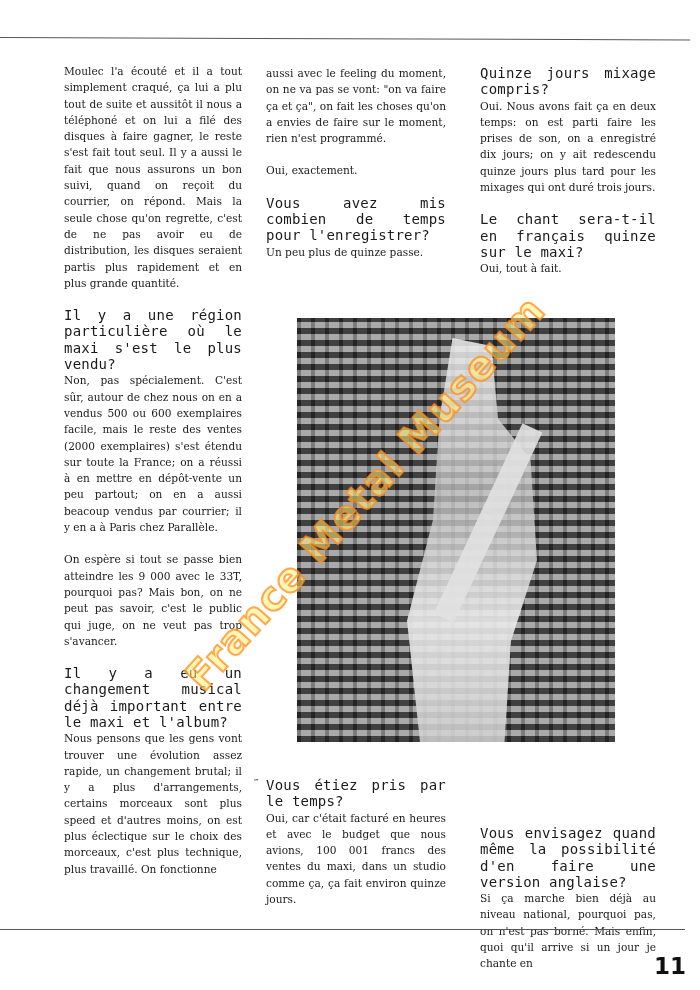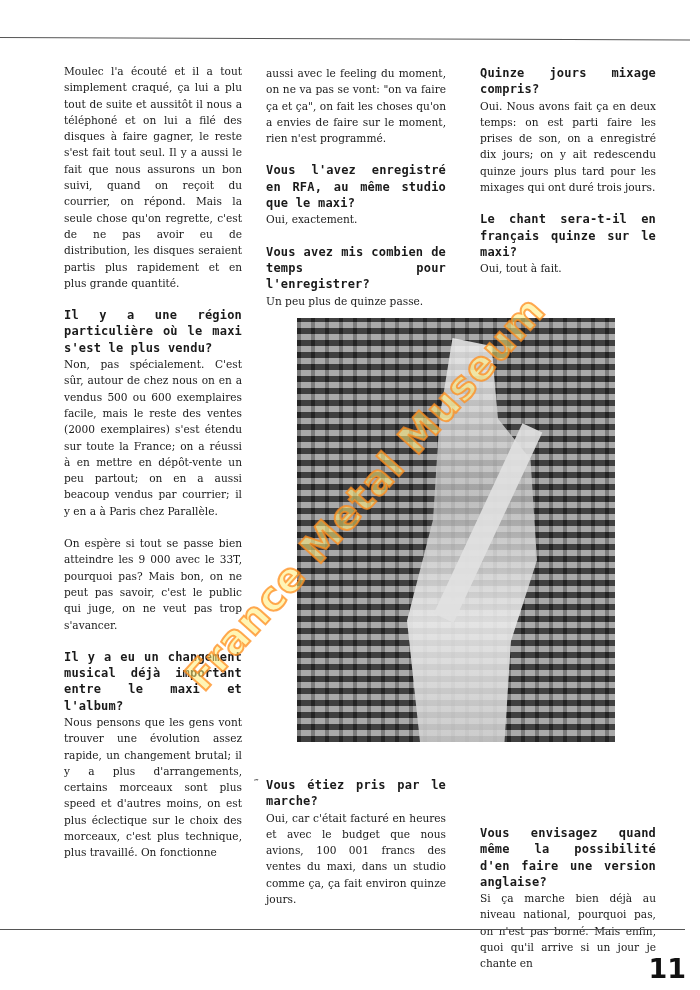--- a/index.html
+++ b/index.html
@@ -24,22 +24,22 @@
     .rule.bottom { left: 0; top: 929px; width: 685px; }
     .col {
       position: absolute;
       font-size: 10.6px;
       line-height: 16.3px;
       text-align: justify;
     }
     .col p { margin: 0; }
     .col .q {
       font-family: "DejaVu Sans Mono", "Liberation Mono", monospace;
-      font-weight: bold;
-      font-size: 12px;
+      font-weight: normal;
+      font-size: 14px;
       letter-spacing: 0.2px;
       text-align: justify;
       text-align-last: left;
     }
     .col .a { }
     .col .gap { height: 16px; }
     #col1 { left: 64px; top: 63px; width: 178px; }
     #col2 { left: 266px; top: 65px; width: 180px; }
     #col3 { left: 480px; top: 65px; width: 176px; }
     #col2b { left: 266px; top: 777px; width: 180px; }
@@ -90,21 +90,21 @@
       white-space: nowrap;
       pointer-events: none;
       text-align: center;
     }
     .page-number {
       position: absolute;
       right: 14px;
       top: 953px;
       font-family: "DejaVu Sans", "Liberation Sans", sans-serif;
       font-weight: bold;
-      font-size: 27px;
+      font-size: 23px;
       color: #111;
     }
     .speck {
       position: absolute;
       left: 254px;
       top: 778px;
       font-size: 9px;
       color: #333;
     }
   </style>
@@ -121,21 +121,20 @@
   <div class="gap"></div>
   <p class="a">On espère si tout se passe bien atteindre les 9 000 avec le 33T, pourquoi pas? Mais bon, on ne peut pas savoir, c'est le public qui juge, on ne veut pas trop s'avancer.</p>
   <div class="gap"></div>
   <p class="q">Il y a eu un changement musical déjà important entre le maxi et l'album?</p>
   <p class="a">Nous pensons que les gens vont trouver une évolution assez rapide, un changement brutal; il y a plus d'arrangements, certains morceaux sont plus speed et d'autres moins, on est plus éclectique sur le choix des morceaux, c'est plus technique, plus travaillé. On fonctionne</p>
 </div>
 
 <div class="col" id="col2">
   <p class="a">aussi avec le feeling du moment, on ne va pas se vont: "on va faire ça et ça", on fait les choses qu'on a envies de faire sur le moment, rien n'est programmé.</p>
   <div class="gap"></div>
-  <p class="q">Vous l'avez enregistré en RFA, au même studio que le maxi?</p>
   <p class="a">Oui, exactement.</p>
   <div class="gap"></div>
   <p class="q">Vous avez mis combien de temps pour l'enregistrer?</p>
   <p class="a">Un peu plus de quinze passe.</p>
 </div>
 
 <div class="col" id="col3">
   <p class="q">Quinze jours mixage compris?</p>
   <p class="a">Oui. Nous avons fait ça en deux temps: on est parti faire les prises de son, on a enregistré dix jours; on y ait redescendu quinze jours plus tard pour les mixages qui ont duré trois jours.</p>
   <div class="gap"></div>
@@ -144,21 +143,21 @@
 </div>
 
 <div class="photo">
   <div class="figure"></div>
   <div class="guitar"></div>
 </div>
 
 <span class="speck">‴</span>
 
 <div class="col" id="col2b">
-  <p class="q">Vous étiez pris par le marche?</p>
+  <p class="q">Vous étiez pris par le temps?</p>
   <p class="a">Oui, car c'était facturé en heures et avec le budget que nous avions, 100 001 francs des ventes du maxi, dans un studio comme ça, ça fait environ quinze jours.</p>
 </div>
 
 <div class="col" id="col3b">
   <p class="q">Vous envisagez quand même la possibilité d'en faire une version anglaise?</p>
   <p class="a">Si ça marche bien déjà au niveau national, pourquoi pas, on n'est pas borné. Mais enfin, quoi qu'il arrive si un jour je chante en</p>
 </div>
 
 <div class="watermark">France Metal Museum</div>
 

